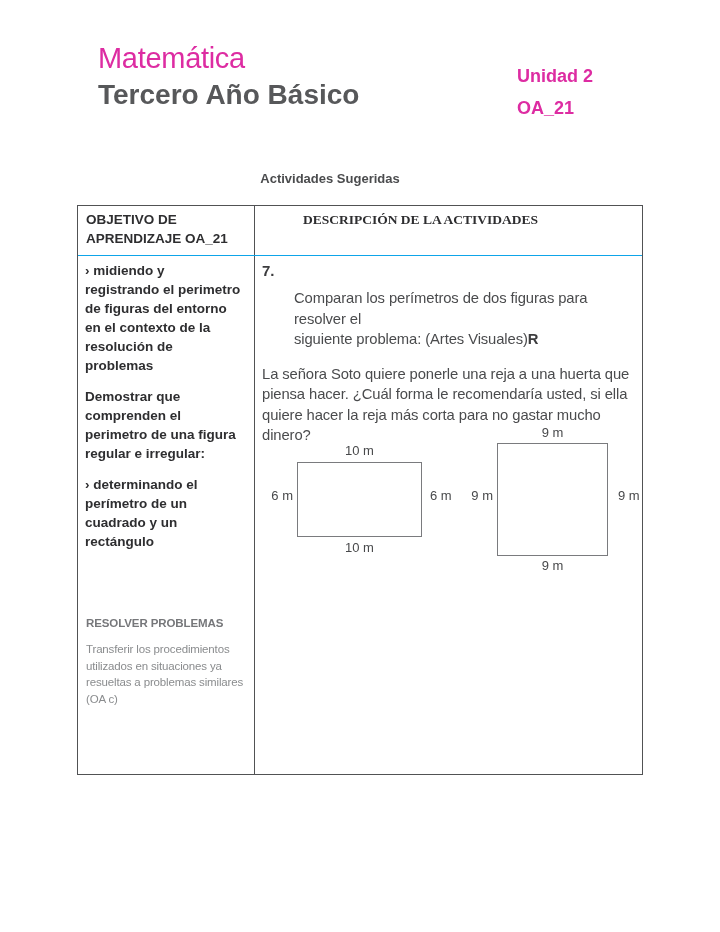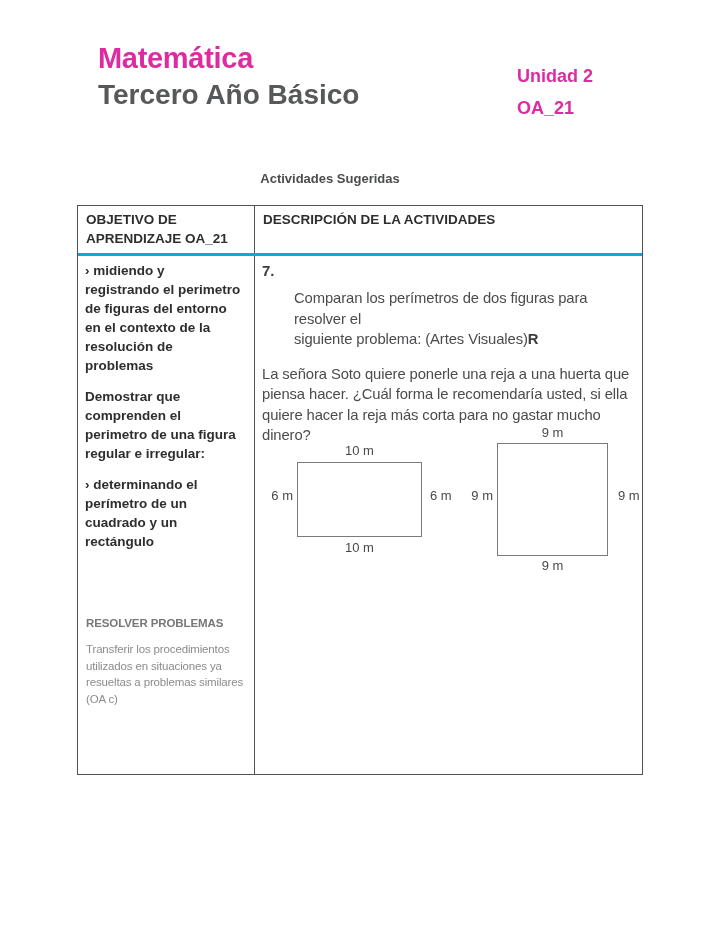--- a/index.html
+++ b/index.html
@@ -6,21 +6,21 @@
   html,body { background:#ffffff; }
   body { font-family:"Liberation Sans","DejaVu Sans",sans-serif; }
   .page {
     position:relative; width:720px; height:932px;
     background:#ffffff; overflow:hidden; margin:0 auto;
   }
 
   
   .doc-title {
     position:absolute; left:98px; top:42px;
-    font-size:29px; font-weight:bold; color:#DD2CA2; letter-spacing:-0.3px;text-align:right;
+    font-size:29px; font-weight:normal; color:#DD2CA2; letter-spacing:-0.3px;text-align:right;
   }
   .doc-subtitle {
     position:absolute; left:98px; top:79px;
     font-size:28px; font-weight:bold; color:#57585A;
   }
   .doc-unit {
     position:absolute; left:517px; top:66px;
     font-size:18px; font-weight:bold; color:#DD2CA2; line-height:20px;
   }
   .doc-unit .oa { margin-top:12px; }
@@ -30,28 +30,28 @@
     position:absolute; left:0; top:171px; width:660px;
     text-align:center; font-size:13px; font-weight:bold; color:#4B4C4E;
   }
 
   
   .activity-table {
     position:absolute; left:77px; top:205px; width:566px;
     border:1px solid #515254; background:#ffffff;
   }
   .thead, .tbody { display:grid; grid-template-columns:177px 1fr; }
-  .thead { border-bottom:3px solid #0ea5e9; height:50px; }
+  .thead { border-bottom:1px solid #0ea5e9; height:50px; }
   .th {
     font-size:13.5px; font-weight:bold; color:#2E2E30; line-height:19px;
   }
   .th-left {
     border-right:1px solid #515254; padding:4px 8px; white-space:pre-line;
   }
-  .th-right { text-align:left; padding:4px 64px 4px 8px; }
+  .th-right { text-align:center; padding:4px 64px 4px 8px;font-family:Liberation Serif, serif; }
   .tbody { height:518px; }
   .td { position:relative; }
   .td-left {
     border-right:1px solid #515254; padding:5px 8px 5px 7px;
   }
   .td-left p {
     font-size:13.5px; font-weight:bold; color:#2E2E30;
     line-height:19px; white-space:pre-line; margin-bottom:12px;
   }
   .skill-block { position:absolute; left:8px; top:361px; width:162px; }

